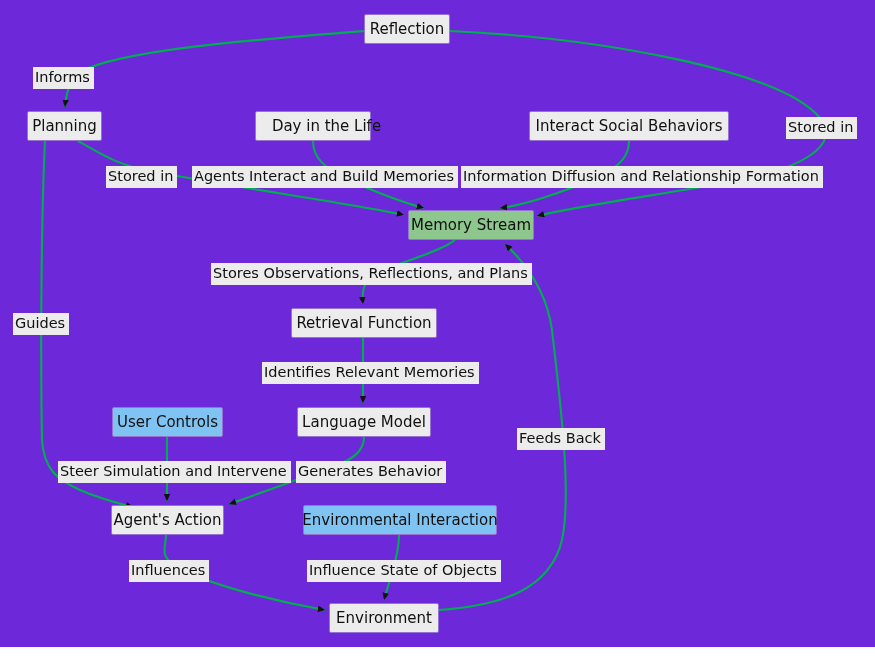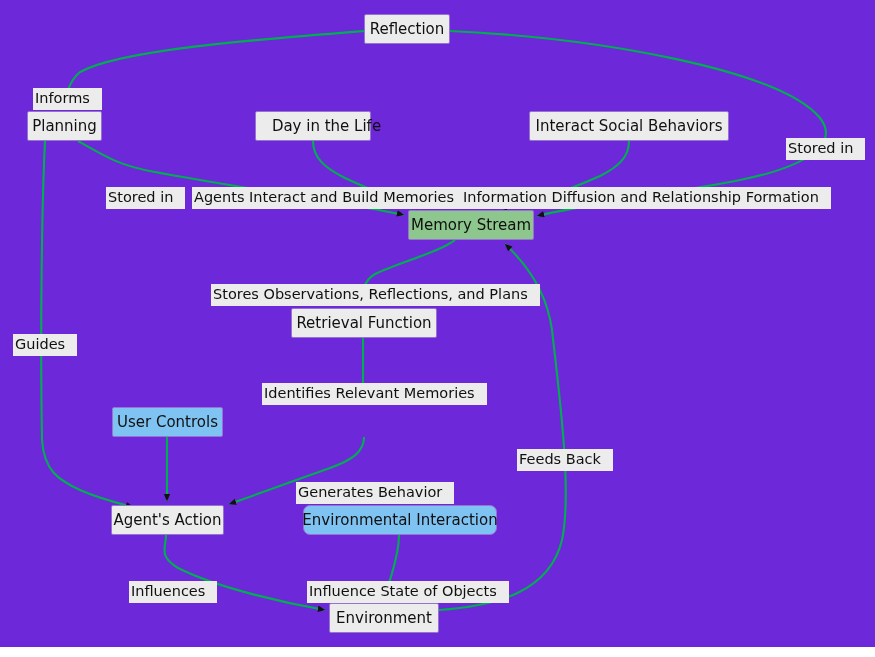--- a/index.html
+++ b/index.html
@@ -42,24 +42,23 @@
   .node.green { background: #8dc78d; }
   .node.blue  { background: #7fc3f2; }
 
   .edge-label {
     position: absolute;
     box-sizing: border-box;
     background: #ececec;
     color: #101010;
     font-size: 14.5px;
     line-height: 1;
-    padding: 3px 12px 4px 2px;
+    padding: 3px 4px 4px 2px;
     white-space: nowrap;
     z-index: 2;
-    margin-top: 21px;
   }
 </style>
 </head>
 <body>
 
 <div id="diagram-root">
 
   <svg id="edge-layer" viewBox="0 0 875 657" xmlns="http://www.w3.org/2000/svg">
     <defs>
       <marker id="arrow" markerWidth="9" markerHeight="9" refX="7.2" refY="3.2" orient="auto" markerUnits="userSpaceOnUse">
@@ -111,36 +110,40 @@
   </div>
   <div class="node green" style="left:408px; top:210px; width:126px; height:30px;">
     <span>Memory Stream</span>
   </div>
   <div class="node" style="left:291px; top:308px; width:146px; height:30px;">
     <span>Retrieval Function</span>
   </div>
   <div class="node blue" style="left:112px; top:407px; width:111px; height:30px;">
     <span>User Controls</span>
   </div>
+  <div class="node" style="left:297px; top:407px; width:134px; height:30px;">
+    <span>Language Model</span>
+  </div>
   <div class="node" style="left:111px; top:505px; width:113px; height:30px;">
     <span>Agent's Action</span>
   </div>
-  <div class="node blue" style="left:303px; top:505px; width:194px; height:30px;border-radius:7px;">
+  <div class="node blue" style="left:303px; top:505px; width:194px; height:30px;">
     <span>Environmental Interaction</span>
   </div>
   <div class="node" style="left:329px; top:603px; width:110px; height:30px;">
     <span>Environment</span>
   </div>
 
   <div class="edge-label" style="left:33px; top:67px;">Informs</div>
   <div class="edge-label" style="left:786px; top:117px;">Stored in</div>
   <div class="edge-label" style="left:106px; top:166px;">Stored in</div>
   <div class="edge-label" style="left:192px; top:166px;">Agents Interact and Build Memories</div>
   <div class="edge-label" style="left:461px; top:166px;">Information Diffusion and Relationship Formation</div>
   <div class="edge-label" style="left:211px; top:263px;">Stores Observations, Reflections, and Plans</div>
   <div class="edge-label" style="left:262px; top:362px;">Identifies Relevant Memories</div>
   <div class="edge-label" style="left:296px; top:461px;">Generates Behavior</div>
   <div class="edge-label" style="left:13px; top:313px;">Guides</div>
+  <div class="edge-label" style="left:58px; top:461px;">Steer Simulation and Intervene</div>
   <div class="edge-label" style="left:129px; top:560px;">Influences</div>
   <div class="edge-label" style="left:307px; top:560px;">Influence State of Objects</div>
   <div class="edge-label" style="left:517px; top:428px;">Feeds Back</div>
 
 </div>
 
 </body></html>

